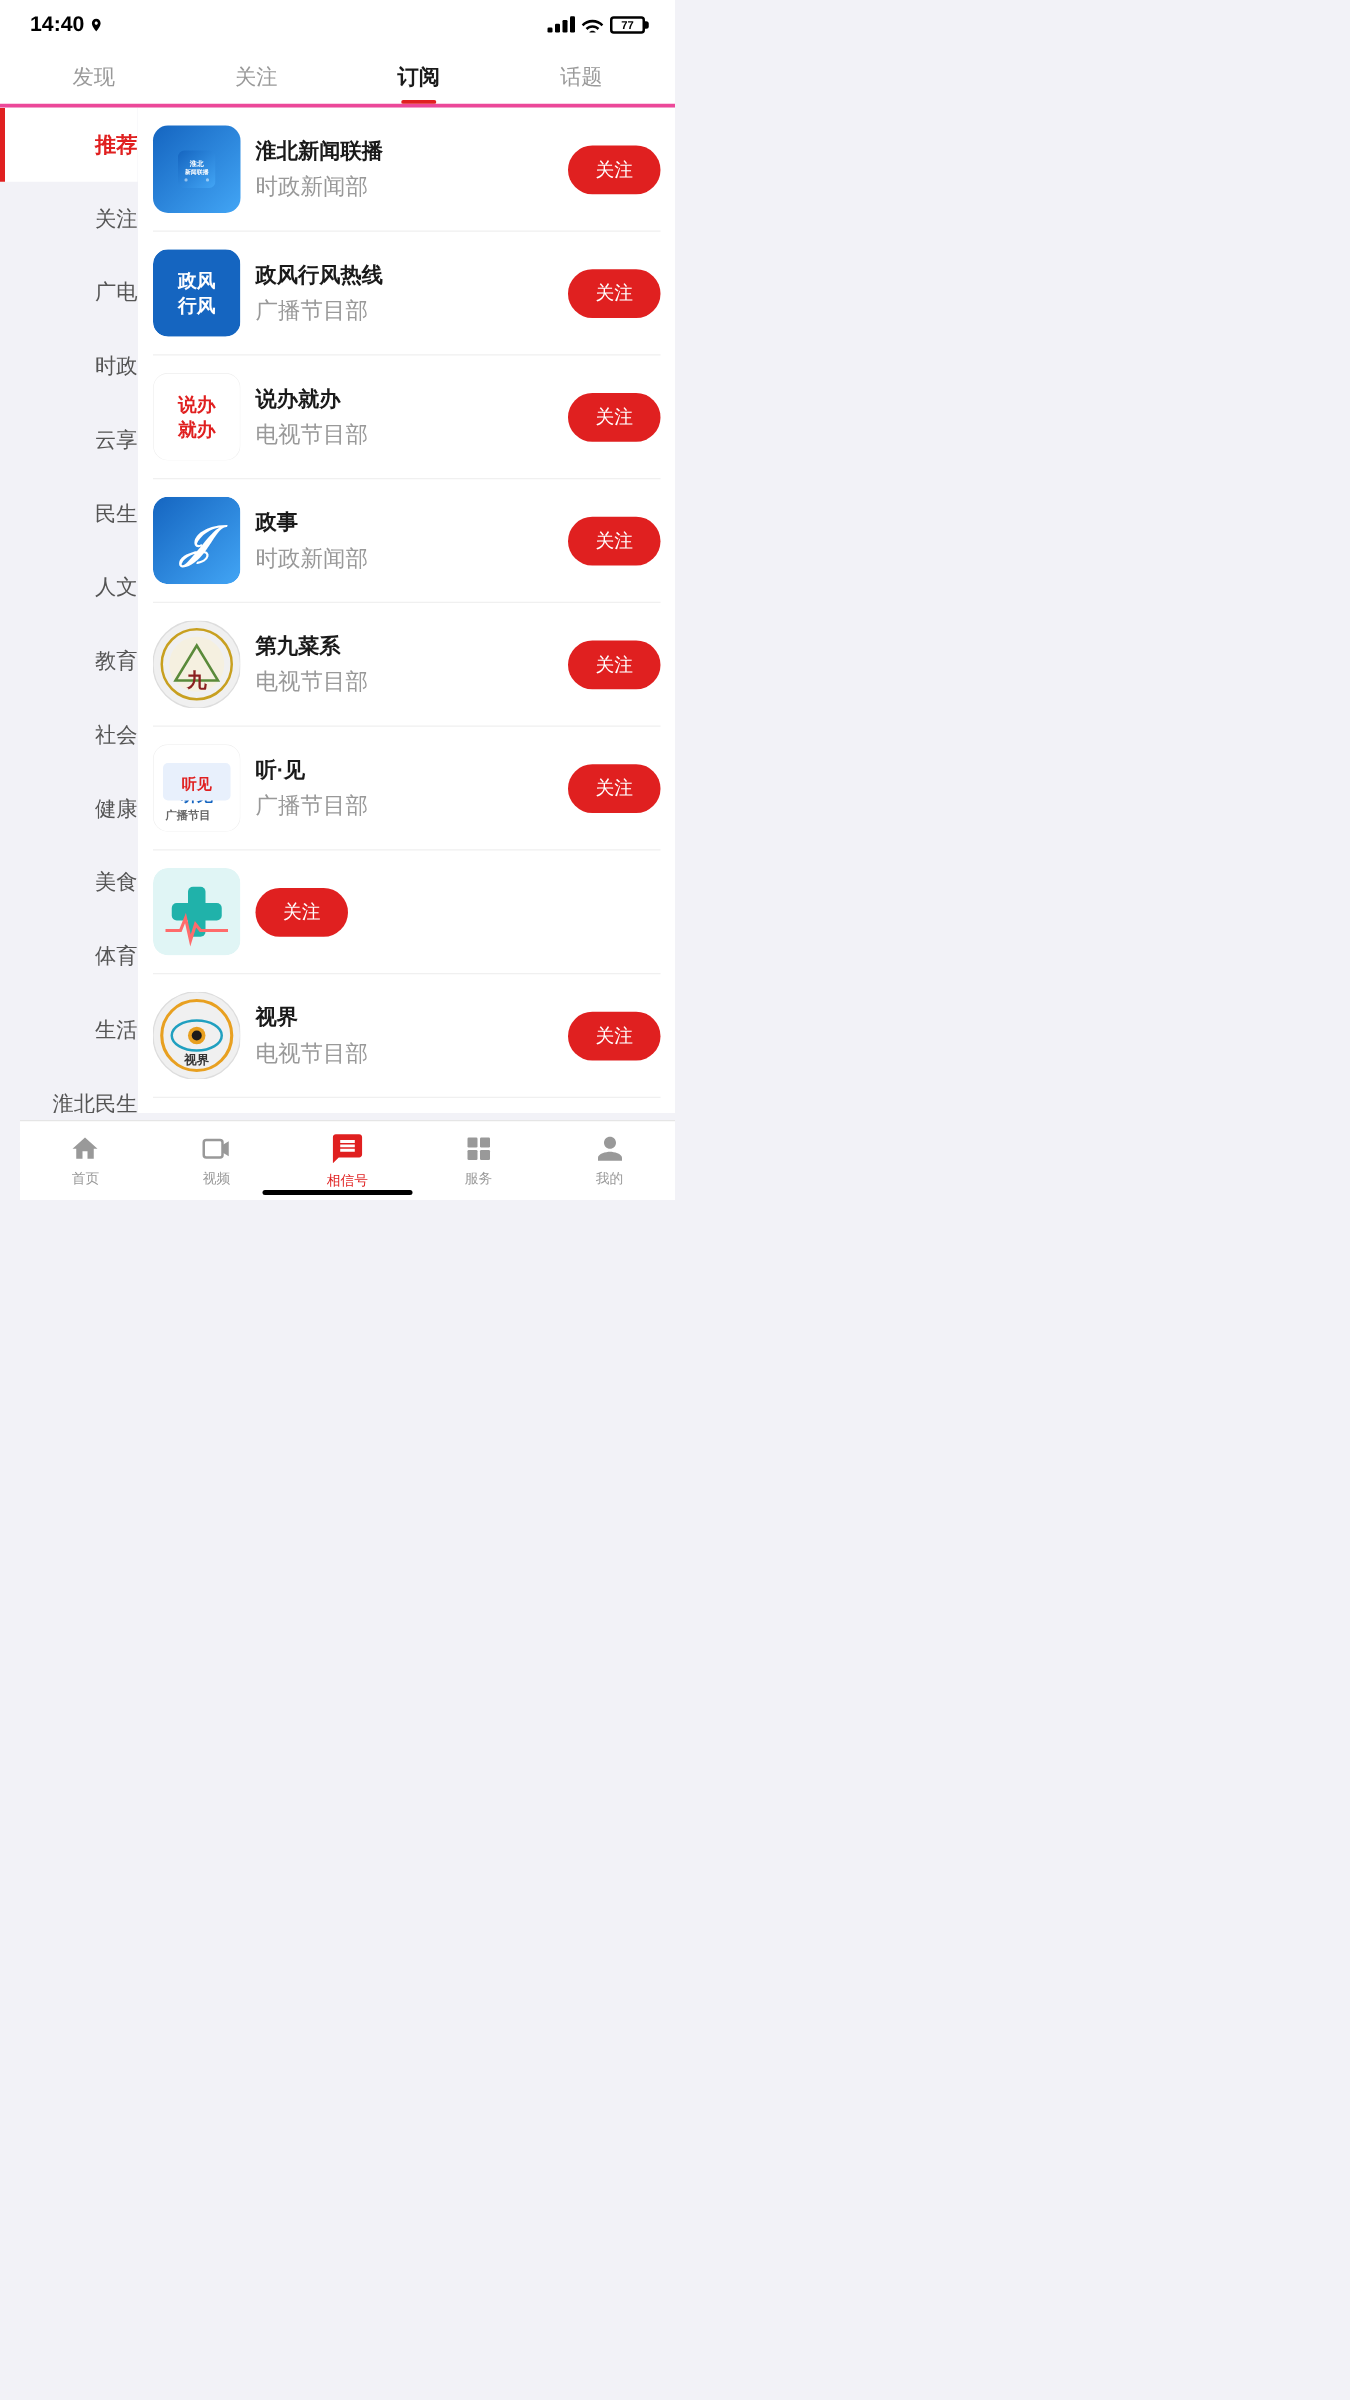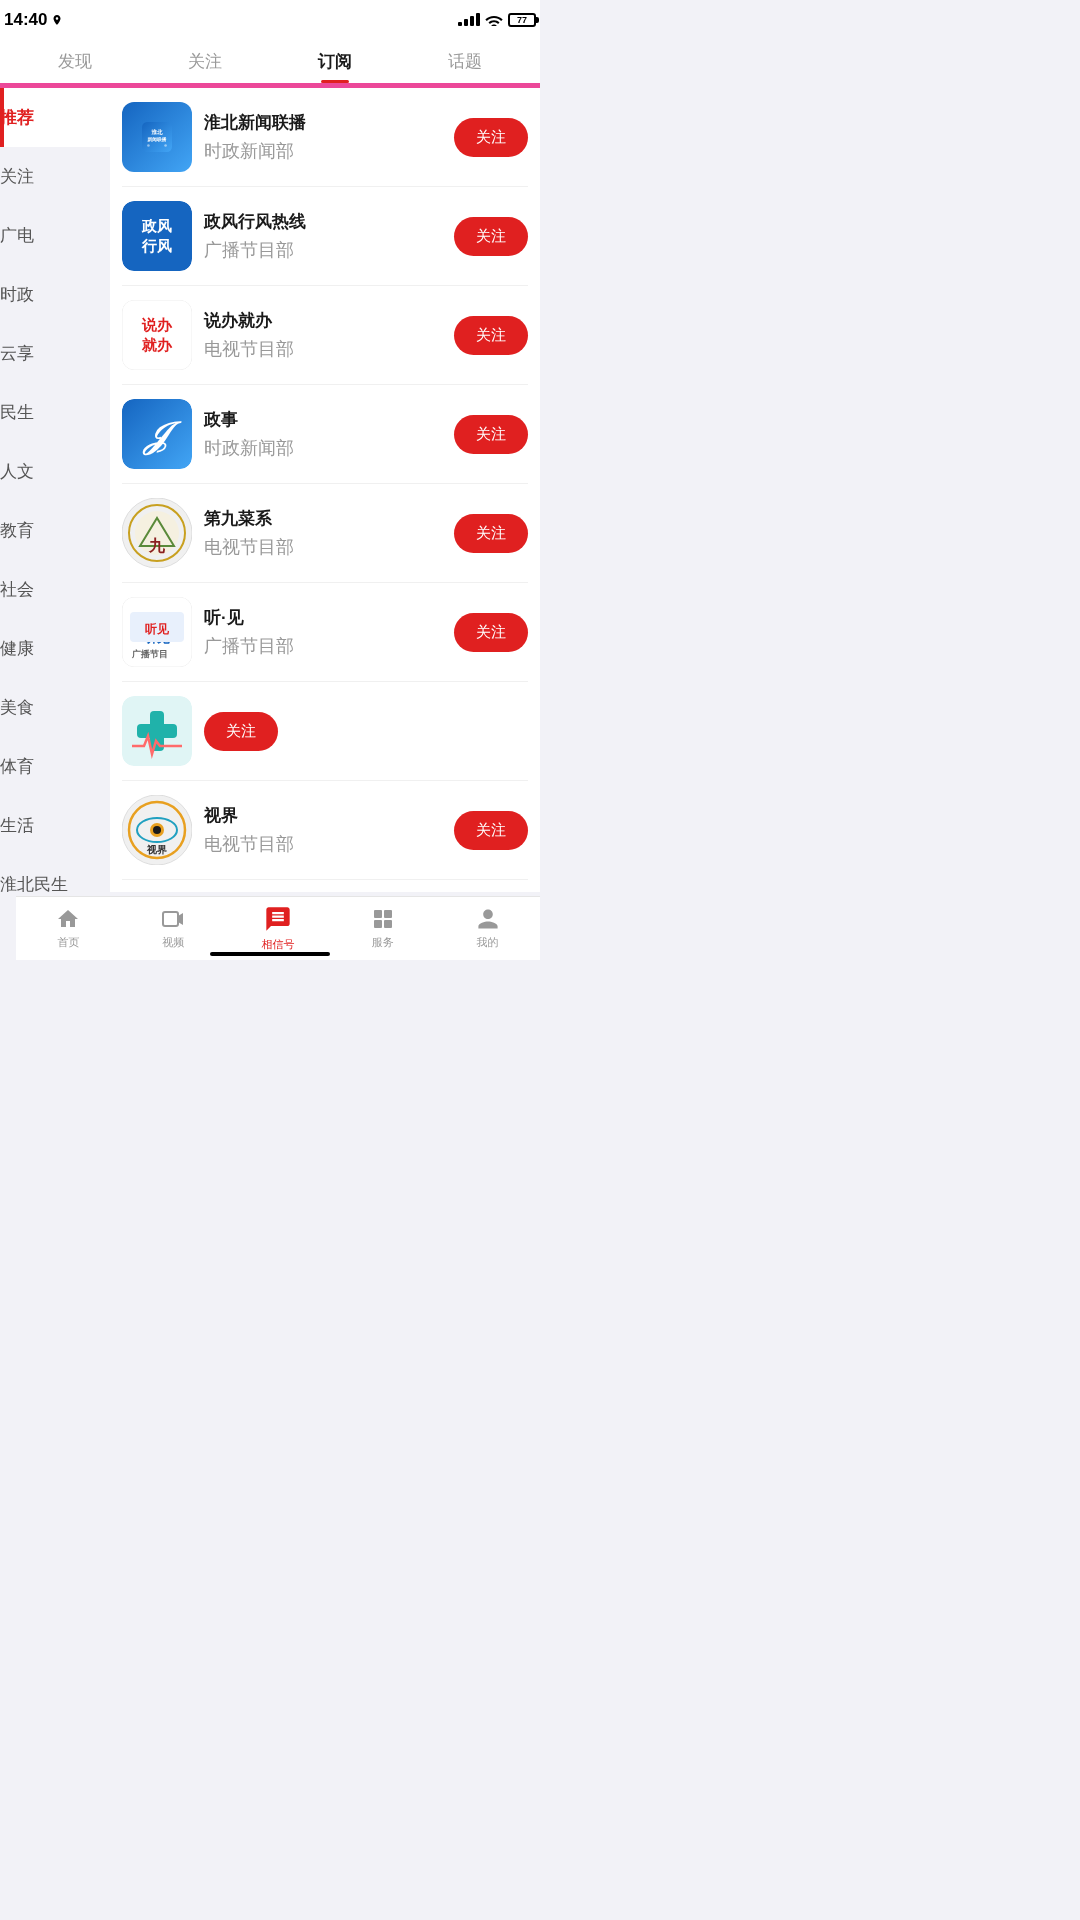--- a/index.html
+++ b/index.html
@@ -11,21 +11,21 @@
       font-family: -apple-system, 'PingFang SC', 'Helvetica Neue', sans-serif;
       overflow: hidden;
       position: relative;
     }
 
     
     .status-bar {
       display: flex;
       justify-content: space-between;
       align-items: center;
-      padding: 8px 4px 4px;
+      padding: 8px 24px 4px;
       background: #fff;
       height: 36px;
     }
     .status-time {
       font-size: 17px;
       font-weight: 700;
       color: #000;
     }
     .status-icons {
       display: flex;
@@ -62,21 +62,21 @@
       width: 3px;
       height: 6px;
       background: #000;
       border-radius: 0 2px 2px 0;
     }
 
     
     .top-nav {
       display: flex;
       background: #fff;
-      border-bottom: 5px solid #ec4899;
+      border-bottom: 3px solid #ec4899;
       padding: 0 10px;
     }
     .top-nav-item {
       flex: 1;
       text-align: center;
       padding: 14px 0 10px;
       font-size: 17px;
       color: #999;
       position: relative;
       cursor: pointer;
@@ -106,21 +106,21 @@
 
     
     .sidebar {
       width: 110px;
       background: #f2f2f7;
       overflow-y: auto;
       flex-shrink: 0;
     }
     .sidebar-item {
       padding: 18px 0;
-      text-align: left;
+      text-align: right;
       font-size: 17px;
       color: #555;
       cursor: pointer;
       position: relative;
     }
     .sidebar-item.active {
       background: #fff;
       color: #e02020;
       font-weight: 600;
     }

